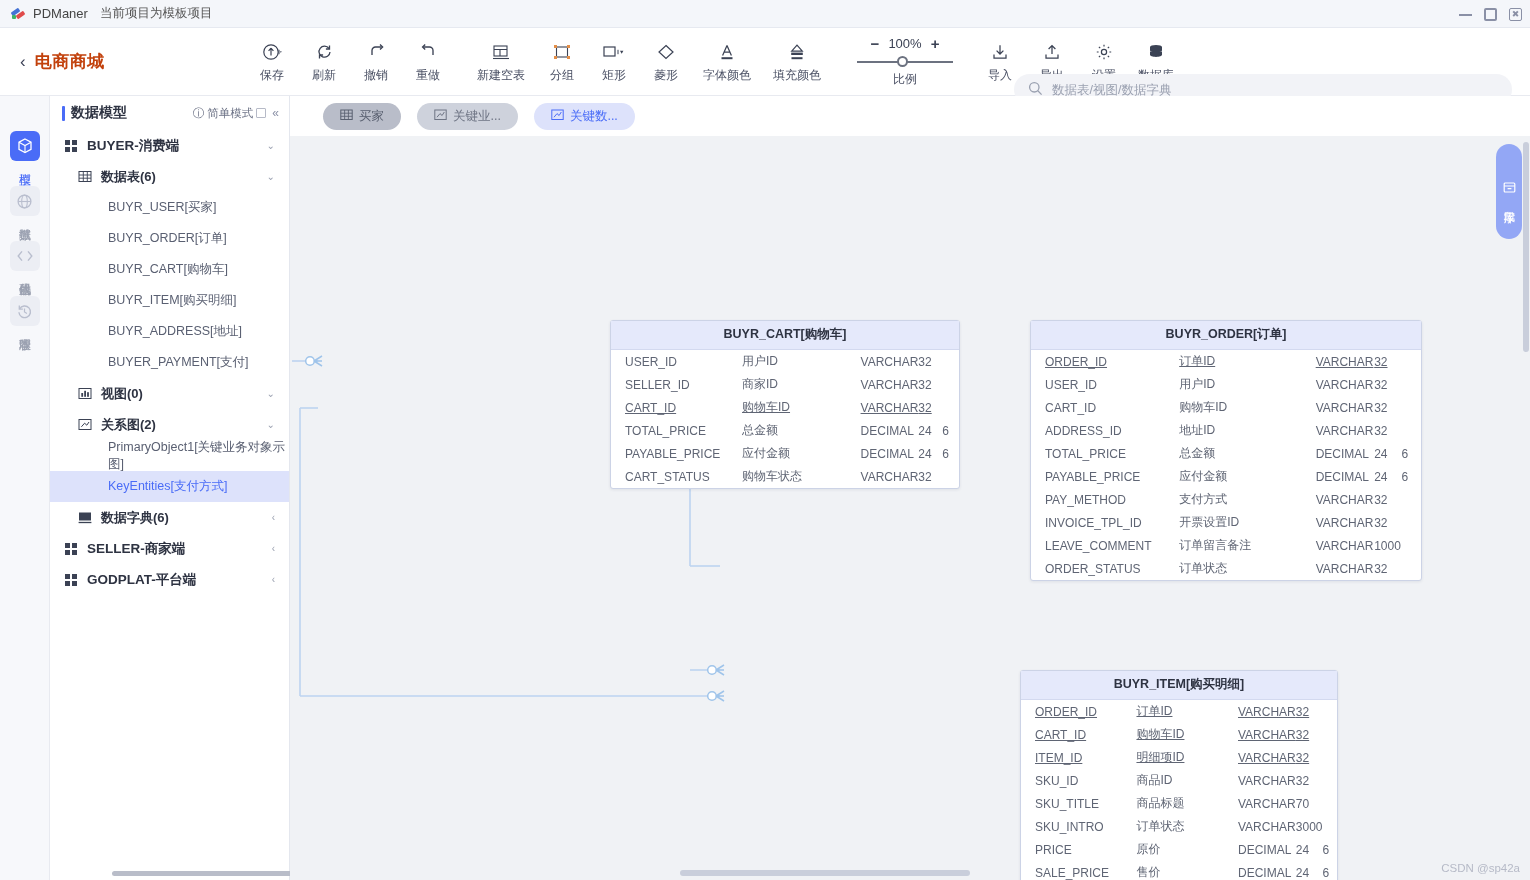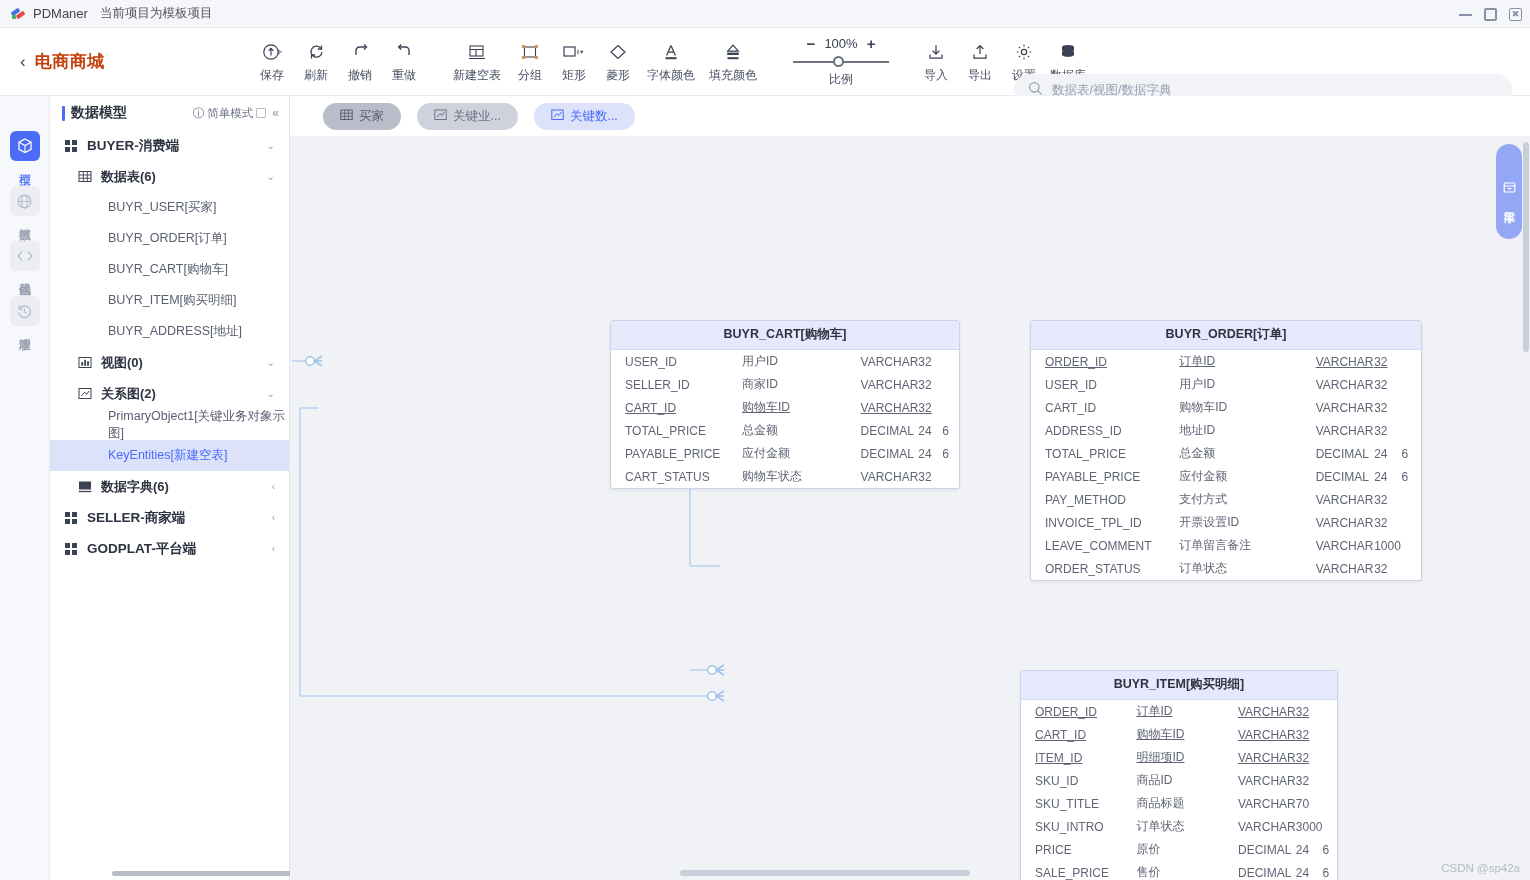--- a/index.html
+++ b/index.html
@@ -34,21 +34,21 @@
   
   .toolbar {
     position:absolute; left:0; top:28px; width:1530px; height:68px;
     background:#fff; border-bottom:1px solid #e8eaf0;
     display:flex; align-items:center;
   }
   .back-area { width:250px; display:flex; align-items:center; padding-left:20px; gap:9px; flex:none;}
   .chev-left { font-size:17px; color:#3a3f55; line-height:1; }
   .proj-title { font-size:17px; color:#c2410c; font-weight:bold; letter-spacing:.5px; }
 
-  .tbgroup { display:flex; align-items:flex-start; gap:0px; }
+  .tbgroup { display:flex; align-items:flex-start; gap:8px; }
   .tbtn {
     width:44px; display:flex; flex-direction:column; align-items:center; gap:4px;
     cursor:pointer; padding-top:2px;
   }
   .tbtn .ic { height:22px; display:flex; align-items:center; justify-content:center; color:#3b4254; }
   .tbtn .lb { font-size:12px; color:#4a5064; white-space:nowrap; }
   .tbtn.wide { width:62px; }
   .tbtn svg { display:block; }
   .tb-sep { width:20px; }
 
@@ -441,20 +441,23 @@
         </div>
         <div class="node leaf">
           <span class="ntx">BUYR_CART[购物车]</span>
         </div>
         <div class="node leaf">
           <span class="ntx">BUYR_ITEM[购买明细]</span>
         </div>
         <div class="node leaf">
           <span class="ntx">BUYR_ADDRESS[地址]</span>
         </div>
+        <div class="node leaf">
+          <span class="ntx">BUYER_PAYMENT[支付]</span>
+        </div>
         <div class="node lvl2">
           <span class="nico">
             <svg width="14" height="13" viewBox="0 0 14 13">
               <rect x="1" y="1.5" width="12" height="10" fill="none" stroke="#3b4254" stroke-width="1"></rect>
               <rect x="3.3" y="6" width="1.8" height="3.8" fill="#3b4254"></rect>
               <rect x="6.2" y="3.8" width="1.8" height="6" fill="#3b4254"></rect>
               <rect x="9.1" y="5.2" width="1.8" height="4.6" fill="#3b4254"></rect>
             </svg>
           </span>
           <span class="ntx">视图(0)</span>
@@ -467,21 +470,21 @@
               <path d="M3.4 8.8L6.6 5.2l2.2 2 2.2-3.2" fill="none" stroke="#3b4254" stroke-width="1"></path>
             </svg>
           </span>
           <span class="ntx">关系图(2)</span>
           <span class="arrow">⌄</span>
         </div>
         <div class="node leaf">
           <span class="ntx">PrimaryObject1[关键业务对象示图]</span>
         </div>
         <div class="node leaf selected">
-          <span class="ntx">KeyEntities[新建空表]</span>
+          <span class="ntx">KeyEntities[支付方式]</span>
         </div>
         <div class="node lvl2">
           <span class="nico">
             <svg width="14" height="13" viewBox="0 0 14 13">
               <rect x="1" y="1.5" width="12" height="8" fill="#3b4254"></rect>
               <path d="M0.6 11.5h12.8" stroke="#3b4254" stroke-width="1.3"></path>
             </svg>
           </span>
           <span class="ntx">数据字典(6)</span>
           <span class="arrow">‹</span>

